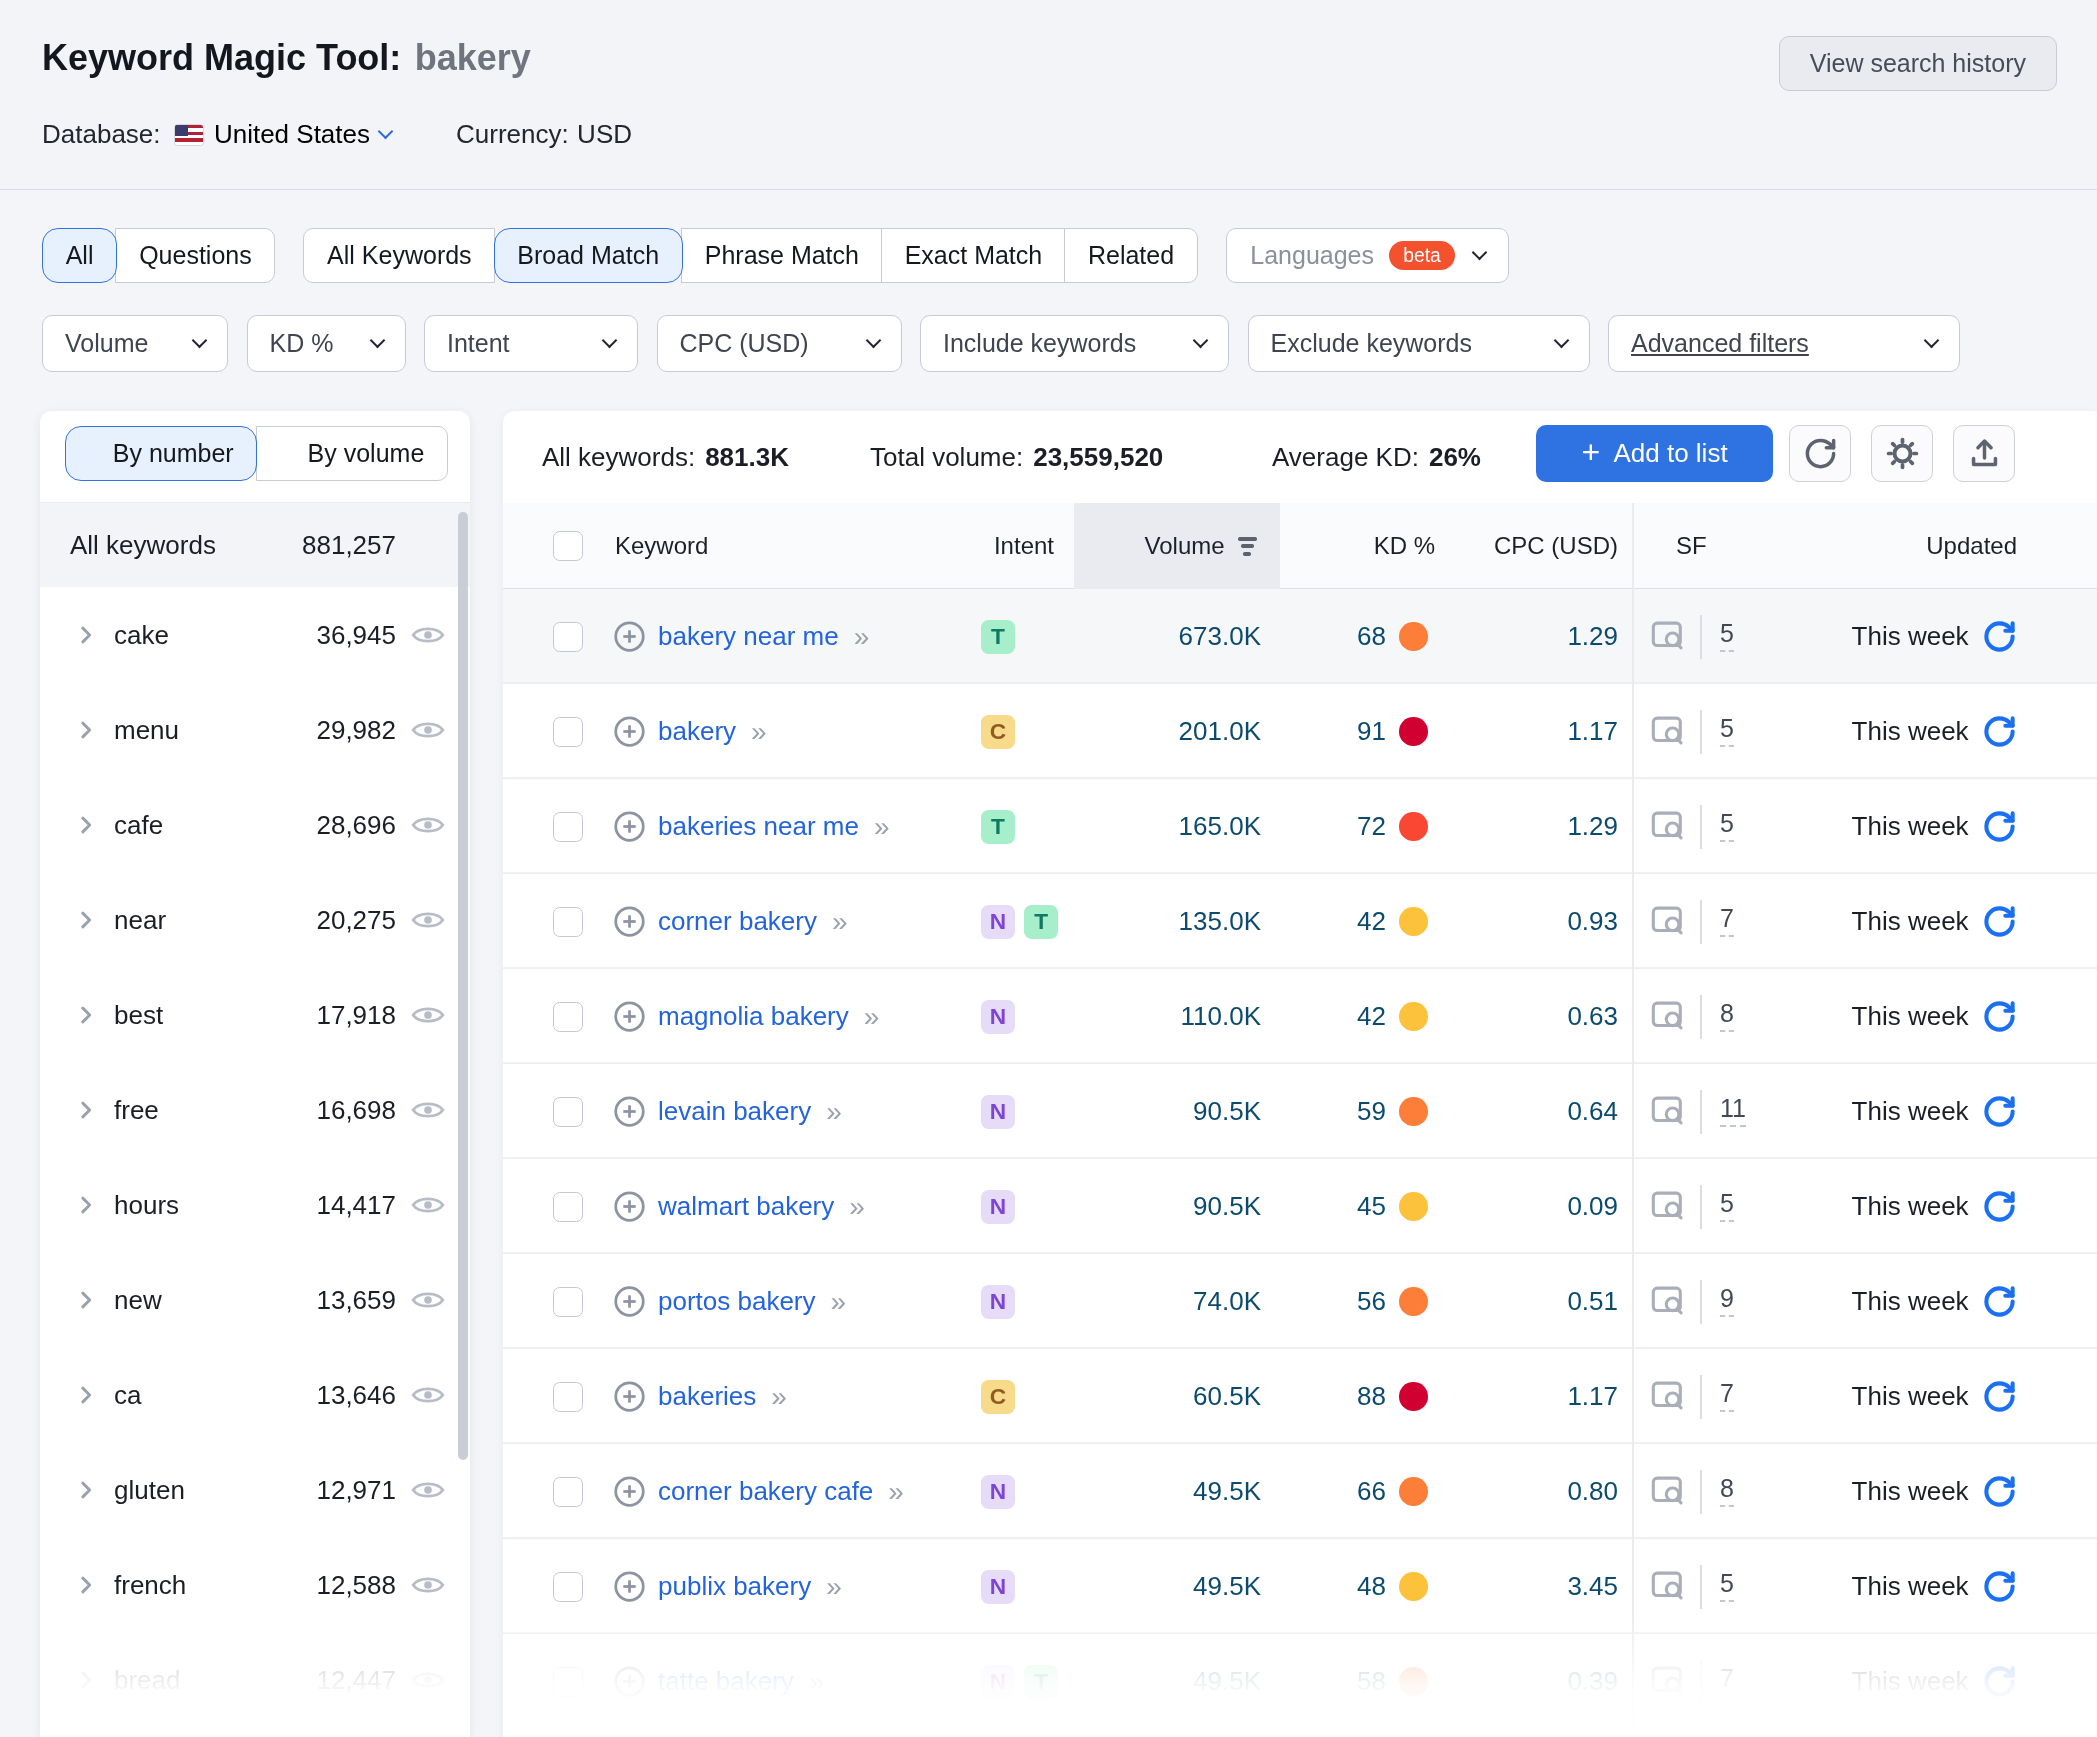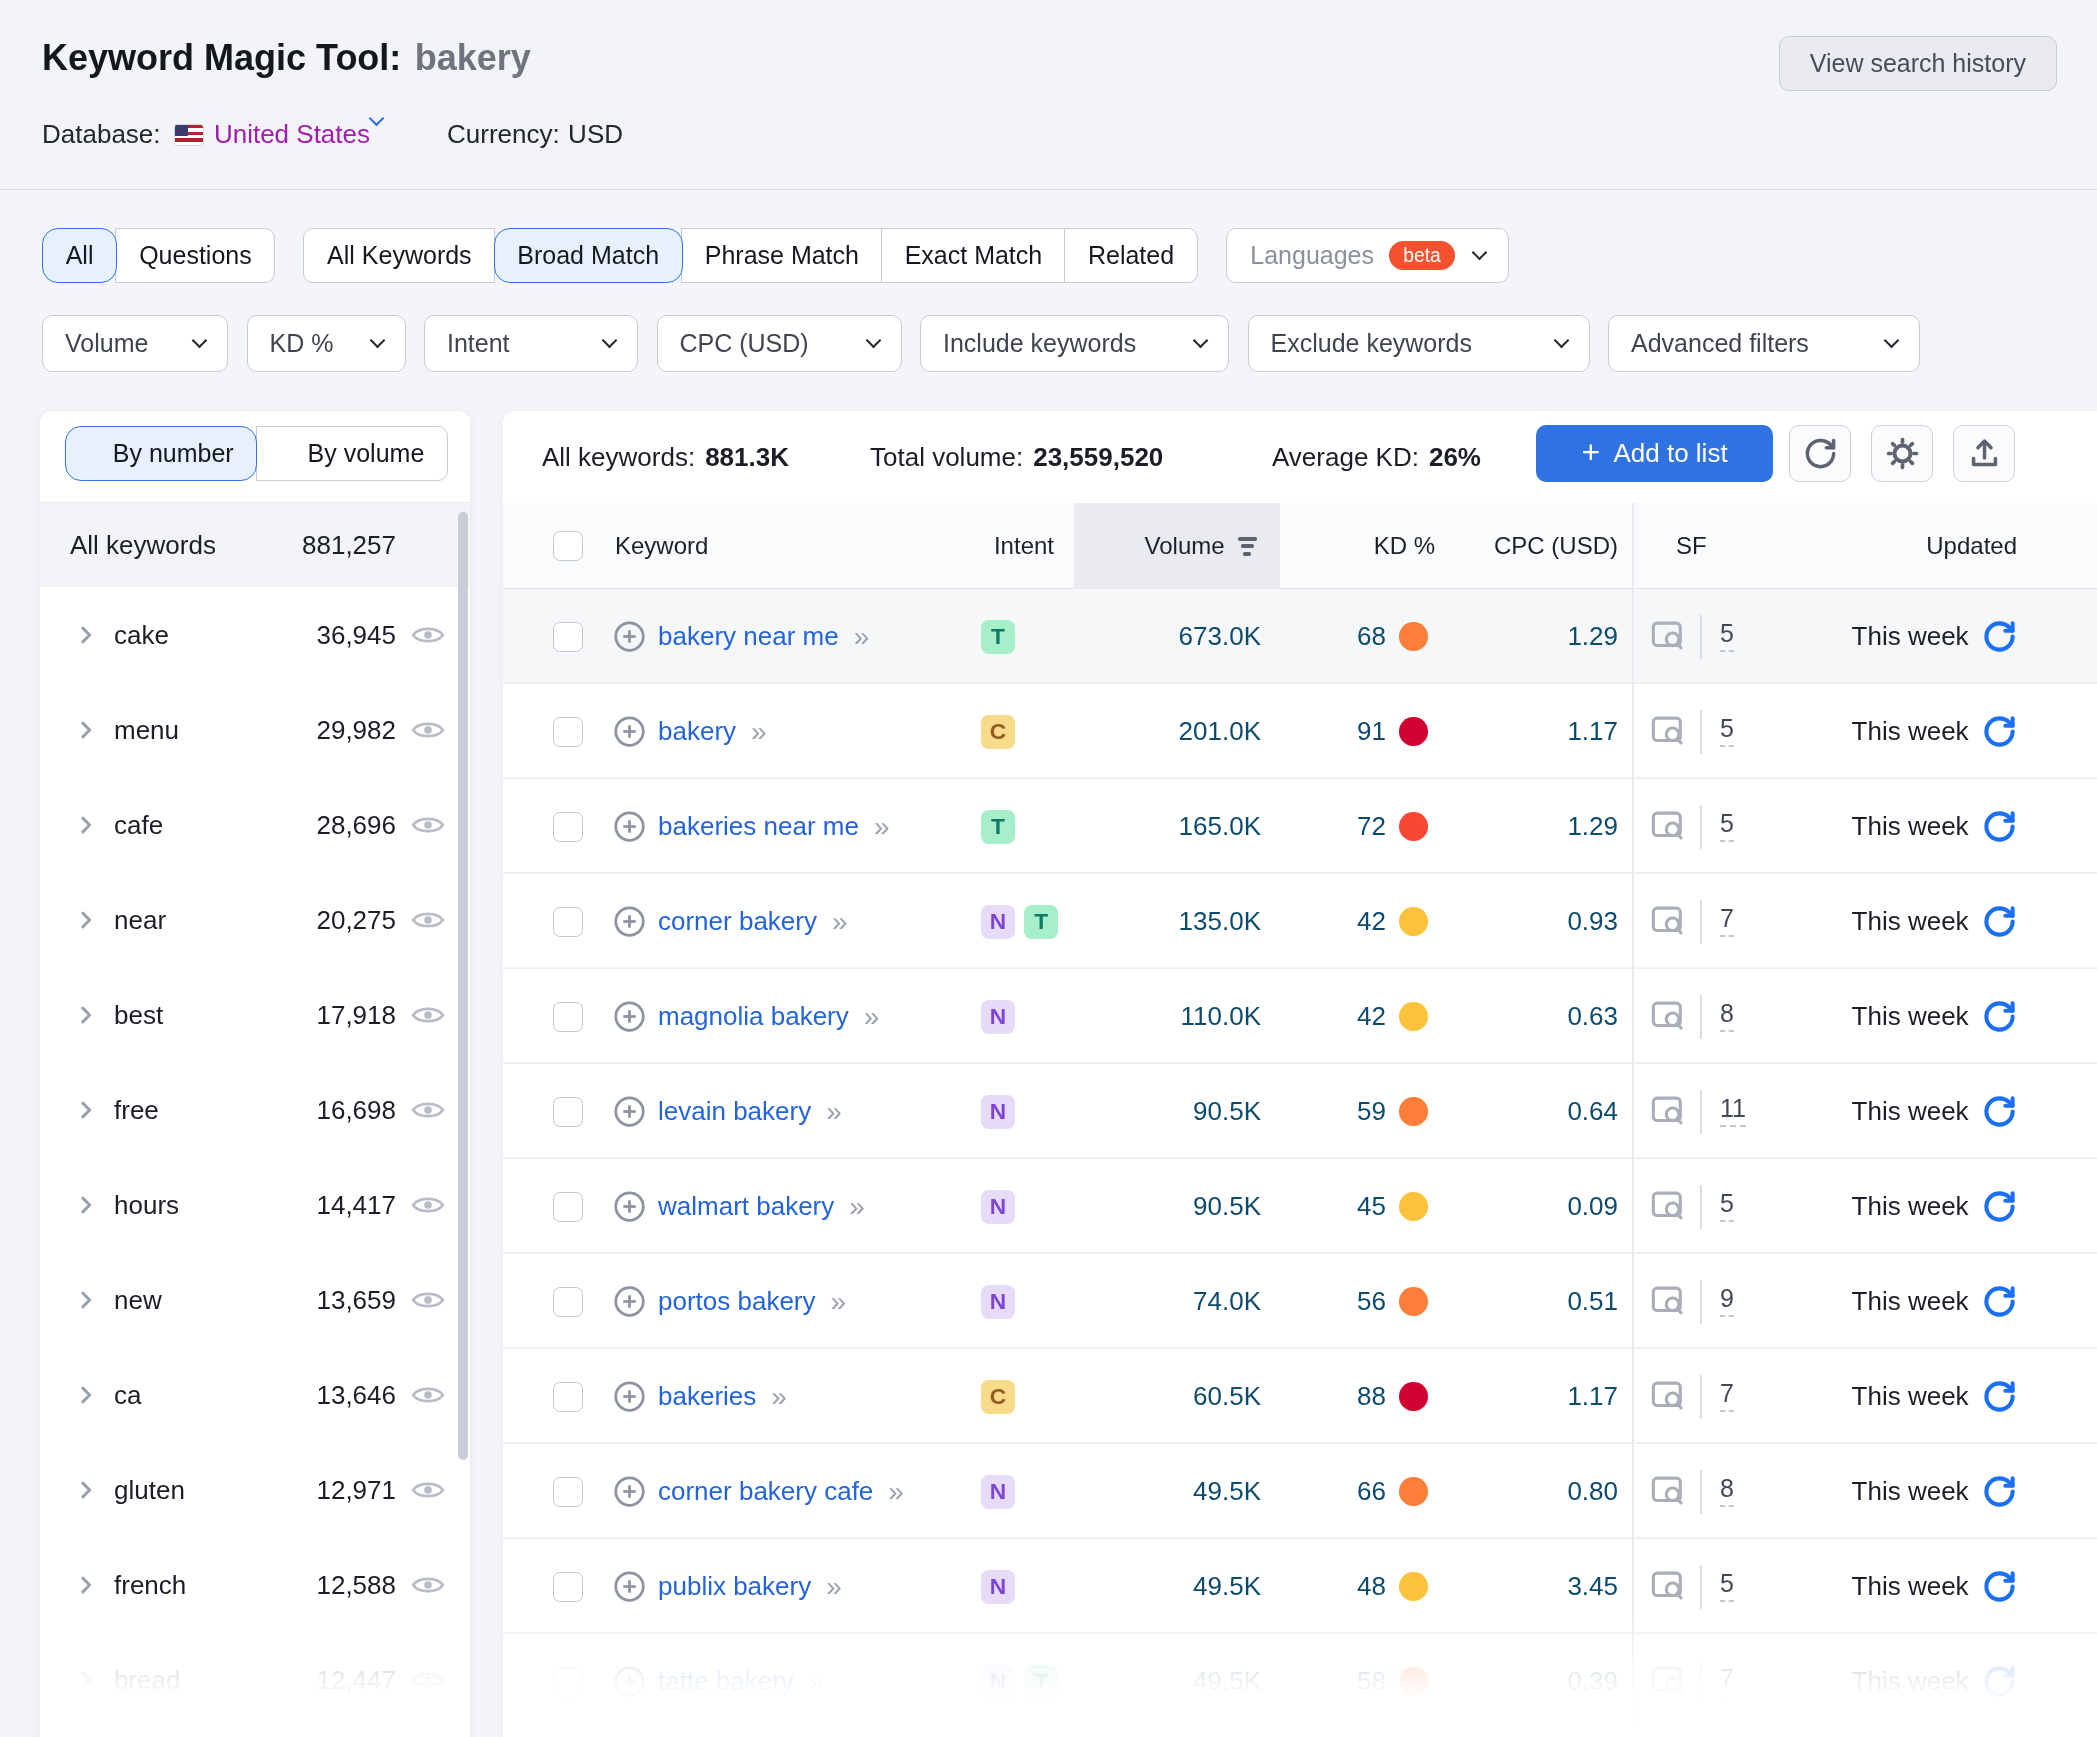--- a/index.html
+++ b/index.html
@@ -10,21 +10,21 @@
     font-family: "Liberation Sans", sans-serif;
     color: #1b1e27;
   }
   
   .app-header { position:absolute; top:0; left:0; right:0; height:190px; background:#f3f4f7; border-bottom:1.7px solid #d9dce3; }
   .page-title { position:absolute; left:42px; top:37px; font-size:36px; font-weight:700; color:#15171e; }
   .page-title .q { color:#70747f; font-weight:600; margin-left:13.4px; }
   .meta { position:absolute; left:42px; top:116px; height:37px; display:flex; align-items:center; font-size:26px; color:#23262e; }
   .flag { width:30px; height:22px; border-radius:3.4px; margin:0 10px 0 13.4px; background:repeating-linear-gradient(to bottom,#b22234 0 3.4px,#fff 3.4px 6.7px); position:relative; overflow:hidden; border:0.8px solid #d4d7de; }
   .flag::after { content:""; position:absolute; left:0; top:0; width:13.4px; height:11.7px; background:#3c3b6e; }
-  .db-link { color:#a21caf; display:flex; align-items:flex-start; gap:1px; cursor:pointer; }
+  .db-link { color:#000000; display:flex; align-items:center; gap:10px; cursor:pointer; }
   .chev { width:11px; height:11px; border-right:2.5px solid #23262f; border-bottom:2.5px solid #23262f; transform:rotate(45deg); margin-top:-5.9px; flex:none; }
   .chev.blue { border-color:#2b6be2; }
   .currency { margin-left:65px; display:flex; gap:8.4px; }
   .btn-history { position:absolute; right:41px; top:36px; height:55px; padding:0 30px; background:#e9ebf0; border:1.7px solid #c7cbd4; border-radius:10px; font-size:25px; color:#474c58; display:flex; align-items:center; cursor:pointer; }
 
   
   .tabs-row { position:absolute; top:228px; left:42px; height:55px; display:flex; gap:28px; align-items:stretch; }
   .seg-group { display:flex; }
   .seg { display:flex; align-items:center; padding:0 22.7px; font-size:25px; border:1.7px solid #c7cbd4; margin-left:-1.7px; background:#fff; color:#16181f; cursor:pointer; position:relative; }
   .seg:first-child { border-radius:10px 0 0 10px; margin-left:0; }
@@ -36,21 +36,21 @@
 
   
   .filters-row { position:absolute; top:315px; left:42px; height:57px; display:flex; gap:18.5px; }
   .filter-btn { height:57px; border:1.7px solid #c7cbd4; border-radius:10px; background:#fff; display:flex; align-items:center; justify-content:space-between; padding:0 22px; font-size:25px; color:#3f4450; cursor:pointer; }
   .filters-row .filter-btn:nth-of-type(1){ width:186px; }
   .filters-row .filter-btn:nth-of-type(2){ width:159px; }
   .filters-row .filter-btn:nth-of-type(3){ width:214px; }
   .filters-row .filter-btn:nth-of-type(4){ width:245px; }
   .filters-row .filter-btn:nth-of-type(5){ width:309px; }
   .filters-row .filter-btn:nth-of-type(6){ width:342px; }
-  .filters-row .filter-btn:nth-of-type(7){ width:312px; }
+  .filters-row .filter-btn:nth-of-type(7){ width:352px;text-decoration:underline; }
 
   
   .sidebar { position:absolute; left:40px; top:411px; width:430px; bottom:0; background:#fff; border-radius:11.7px 11.7px 0 0; box-shadow:0 2.5px 10px rgba(40,48,70,.08); }
   .side-tabs { position:absolute; left:25px; top:15px; right:22px; height:55px; display:flex; }
   .side-tabs .seg { flex:1; justify-content:flex-end;padding-left:30px; }
   .side-divider { position:absolute; top:91px; left:0; right:0; height:1.7px; background:#e8eaee; }
   .side-all { position:absolute; top:92px; left:0; right:0; height:84px; background:#f3f4f7; font-size:26px; }
   .side-all .lbl { position:absolute; left:30px; top:50%; transform:translateY(-50%); }
   .side-all .cnt { position:absolute; right:74px; top:50%; transform:translateY(-50%); }
   .side-items { position:absolute; top:176px; left:0; right:0; bottom:0; overflow:hidden; }

